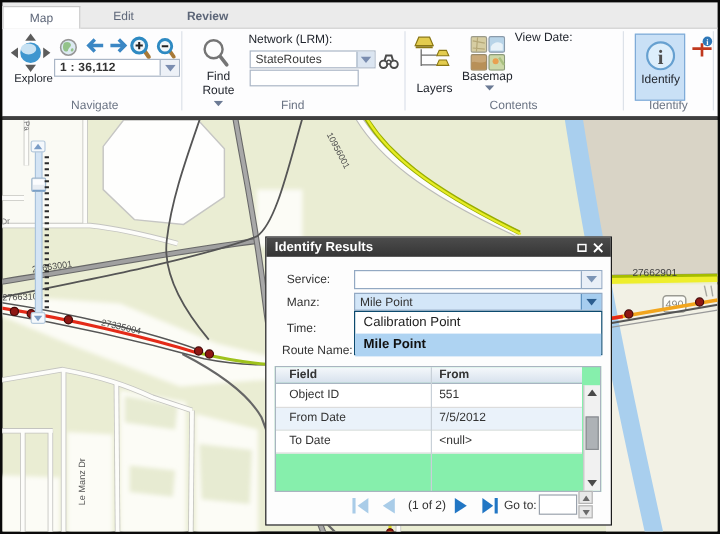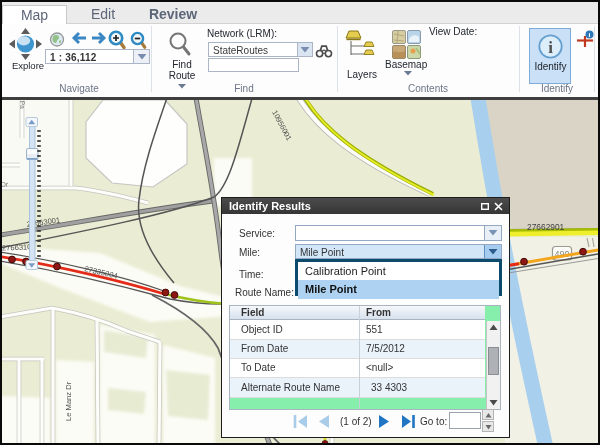--- a/index.html
+++ b/index.html
@@ -1,19 +1,19 @@
 <!DOCTYPE html>
 <html><head>
 <meta charset="utf-8">
 <style>
 * { margin:0; padding:0; box-sizing:border-box; }
 html,body { width:600px; height:445px; font-family:"Liberation Sans", sans-serif; overflow:hidden; }
 #stage { position:absolute; left:0; top:0; width:600px; height:445px; background:#0a0a0a; }
 #tabbar { position:absolute; left:2px; top:2px; width:596px; height:22px; background:#ebebeb; border-bottom:1px solid #d2d2d2; }
-.tab { position:absolute; font-size:14px; color:#5d6678; text-align:center; }
+.tab { position:absolute; font-size:10px; color:#5d6678; text-align:center; }
 #tab-map { left:0; top:3px; width:65px; height:19px; line-height:19px; background:#fff; border:1px solid #c8c8c8; border-bottom:none; }
 #tab-edit { left:65px; top:3px; width:72px; height:19px; line-height:19px; }
 #tab-review { left:135px; top:3px; width:72px; height:19px; line-height:19px;font-weight:bold; }
 #ribbon { position:absolute; left:2px; top:24px; width:596px; height:73px; background:#fdfdfe; }
 .vsep { position:absolute; top:2px; height:66px; width:1px; background:#dde2e9; }
 .glabel { position:absolute; top:59px; font-size:10px; color:#6b7484; text-align:center; }
 .rtext { position:absolute; font-size:10px; color:#22262e; white-space:nowrap; }
 .combo { position:absolute; background:#fff; border:1px solid #aab6c6; }
 .combo .ctext { position:absolute; left:4px; top:50%; transform:translateY(-50%); font-size:10px; color:#3a3a3a; white-space:nowrap; }
 .cbtn { position:absolute; right:0; top:0; bottom:0; background:#edf1f7; border-left:1px solid #aab6c6; }
@@ -304,63 +304,59 @@
 <div id="dialog" style="position:absolute;left:221px;top:197px;width:289px;height:241px;background:#fdfdfd;border:1px solid #1d1d1d;font-size:10px;color:#333">
   <div style="position:absolute;left:0;top:0;right:0;height:16px;background:linear-gradient(#4c4c4c,#353535);color:#fff;font-weight:bold;font-size:11px;line-height:16px;padding-left:7px">Identify Results
     <svg style="position:absolute;right:20px;top:5px" width="8" height="7" viewBox="0 0 8 7">
           <rect x="0.7" y="0.7" width="6.6" height="5.6" fill="none" stroke="#fff" stroke-width="1.4"></rect>
         </svg>
     <svg style="position:absolute;right:6px;top:4px" width="9" height="9" viewBox="0 0 9 9">
           <path d="M1,1 L8,8 M8,1 L1,8" stroke="#fff" stroke-width="1.6"></path>
         </svg>
   </div>
   <div class="drow" style="position:absolute;left:17px;top:30px">Service:</div>
-  <div class="drow" style="position:absolute;left:17px;top:49px">Mile:</div>
+  <div class="drow" style="position:absolute;left:17px;top:49px">Manz:</div>
   <div class="drow" style="position:absolute;left:17px;top:71px">Time:</div>
   <div class="drow" style="position:absolute;left:13px;top:89px">Route Name:</div>
   <div style="position:absolute;left:73px;top:27px;width:207px;height:16px;background:#fff;border:1px solid #93a9c3">
     <span class="dcbtn" style="position:absolute;right:0;top:0;bottom:0;width:17px;background:#e9eff7;border-left:1px solid #93a9c3">
           <svg width="9" height="6" viewBox="0 0 9 6">
             <path d="M0,0 L9,0 L4.5,5.5 Z" fill="#7b94b5"></path>
           </svg>
         </span>
   </div>
   <div style="position:absolute;left:73px;top:46px;width:207px;height:15px;background:#d3e6f8;border:1px solid #93a9c3">
     <span style="position:absolute;left:4px;top:2px;white-space:nowrap">Mile Point</span>
     <span class="dcbtn" style="position:absolute;right:0;top:0;bottom:0;width:17px;background:#a6cdef;border-left:1px solid #5e92c0">
           <svg width="9" height="6" viewBox="0 0 9 6">
             <path d="M0,0 L9,0 L4.5,5.5 Z" fill="#2c5d8f"></path>
           </svg>
         </span>
   </div>
-  <div style="position:absolute;left:73px;top:61px;width:207px;height:37px;background:#fff;border:3px solid #0c4a6e;z-index:5">
+  <div style="position:absolute;left:73px;top:61px;width:207px;height:37px;background:#fff;border:1px solid #0c4a6e;z-index:5">
     <div style="position:absolute;left:0;top:0;right:0;height:18px;line-height:18px;padding-left:7px;font-size:11px;color:#222">Calibration Point</div>
     <div style="position:absolute;left:0;top:18px;right:0;height:19px;line-height:19px;padding-left:7px;font-size:11px;font-weight:bold;color:#111;background:#aed3f2">Mile Point</div>
   </div>
   <div style="position:absolute;left:7px;top:107px;width:272px;height:105px;border:1px solid #a9b4c0;background:#86efac">
     <div style="position:absolute;left:0;top:0;width:255px;height:14px;background:linear-gradient(#f5f8fb,#d7e1ed);border-bottom:1px solid #a8b4c2;font-weight:bold">
           <span style="position:absolute;left:11px;top:1px">Field</span>
           <span style="position:absolute;left:136px;top:1px">From</span>
         </div>
     <div style="position:absolute;left:0;top:14px;width:255px;height:20px;background:#fff;border-bottom:1px solid #dcdcdc">
           <span style="position:absolute;left:11px;top:4px">Object ID</span>
           <span style="position:absolute;left:136px;top:4px">551</span>
         </div>
     <div style="position:absolute;left:0;top:34px;width:255px;height:19px;background:#eaf2fa;border-bottom:1px solid #dcdcdc">
           <span style="position:absolute;left:11px;top:3px">From Date</span>
           <span style="position:absolute;left:136px;top:3px">7/5/2012</span>
         </div>
     <div style="position:absolute;left:0;top:53px;width:255px;height:19px;background:#fff;border-bottom:1px solid #dcdcdc">
           <span style="position:absolute;left:11px;top:3px">To Date</span>
           <span style="position:absolute;left:136px;top:3px">&lt;null&gt;</span>
         </div>
-    <div style="position:absolute;left:0;top:72px;width:255px;height:20px;background:#eaf2fa;border-bottom:1px solid #dcdcdc">
-          <span style="position:absolute;left:11px;top:4px">Alternate Route Name</span>
-          <span style="position:absolute;left:141px;top:4px">33 4303</span>
-        </div>
     <div style="position:absolute;left:129px;top:0;width:1px;height:103px;background:#c8d0d8"></div>
     <div style="position:absolute;right:0;top:15px;width:14px;height:88px;background:#f1f1f1;border-left:1px solid #c4c4c4">
       <svg style="position:absolute;left:2px;top:3px" width="9" height="7" viewBox="0 0 9 7">
             <path d="M4.5,0.5 L0.5,6 L8.5,6 Z" fill="#4a4a4a"></path>
           </svg>
       <div style="position:absolute;left:1px;top:26px;width:11px;height:28px;background:#aeb2b6;border:1px solid #8a8e92"></div>
       <svg style="position:absolute;left:2px;bottom:3px" width="9" height="7" viewBox="0 0 9 7">
             <path d="M4.5,6.5 L0.5,1 L8.5,1 Z" fill="#4a4a4a"></path>
           </svg>
     </div>

